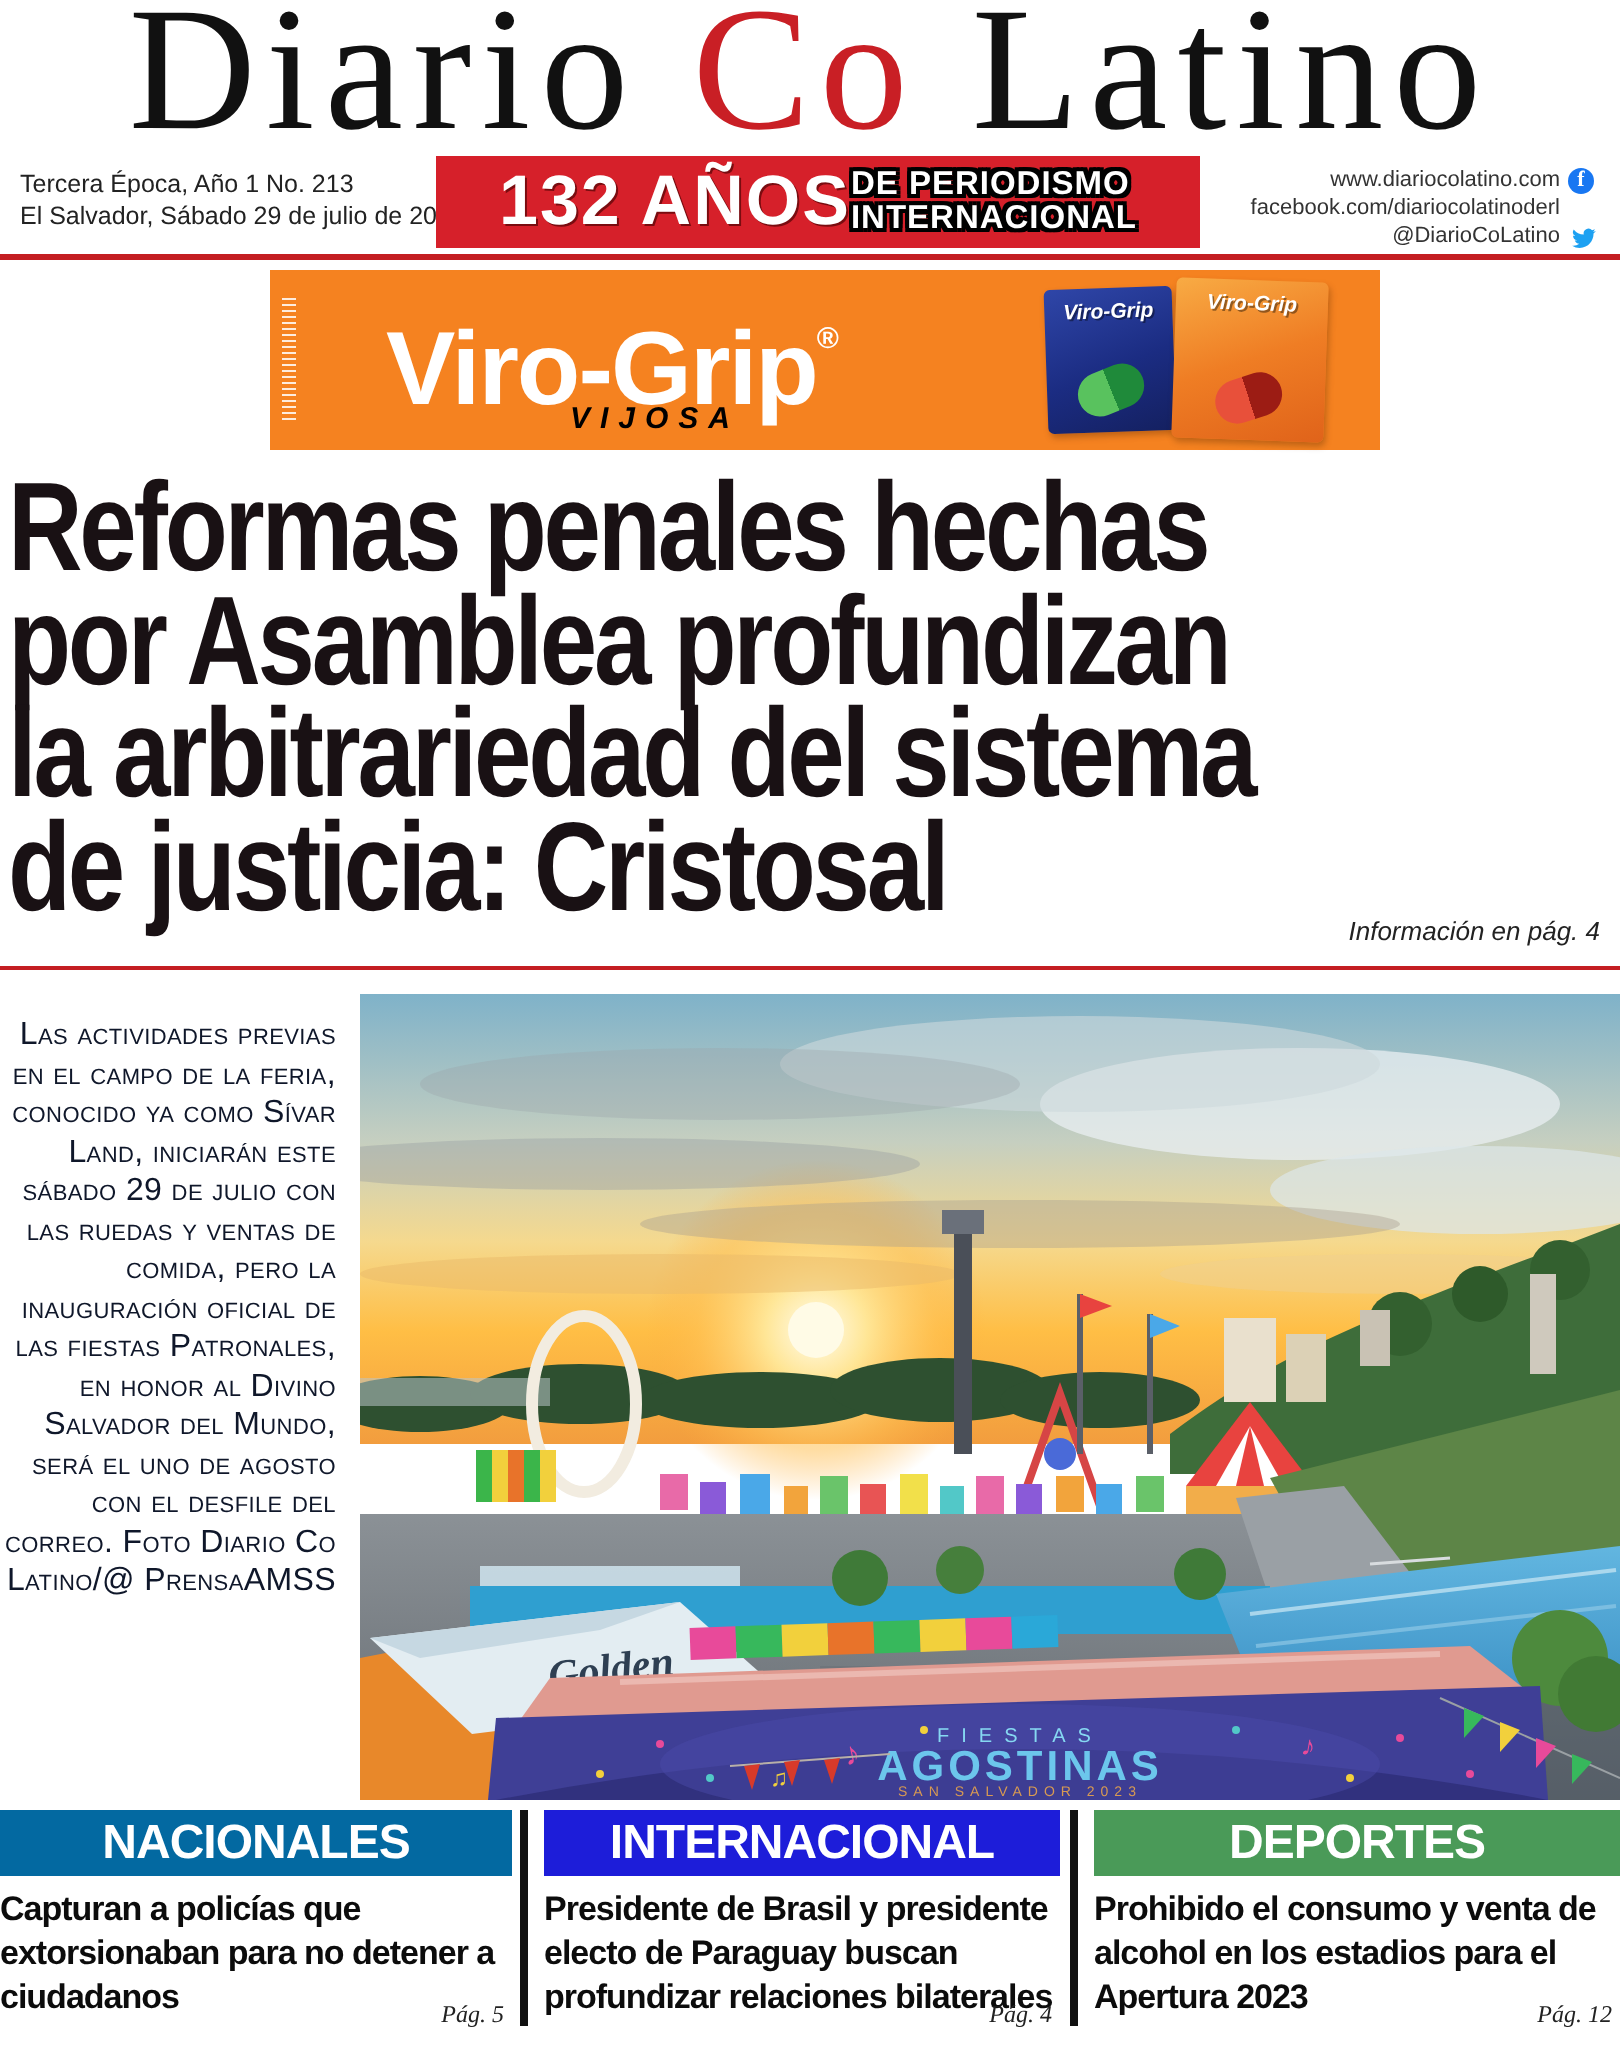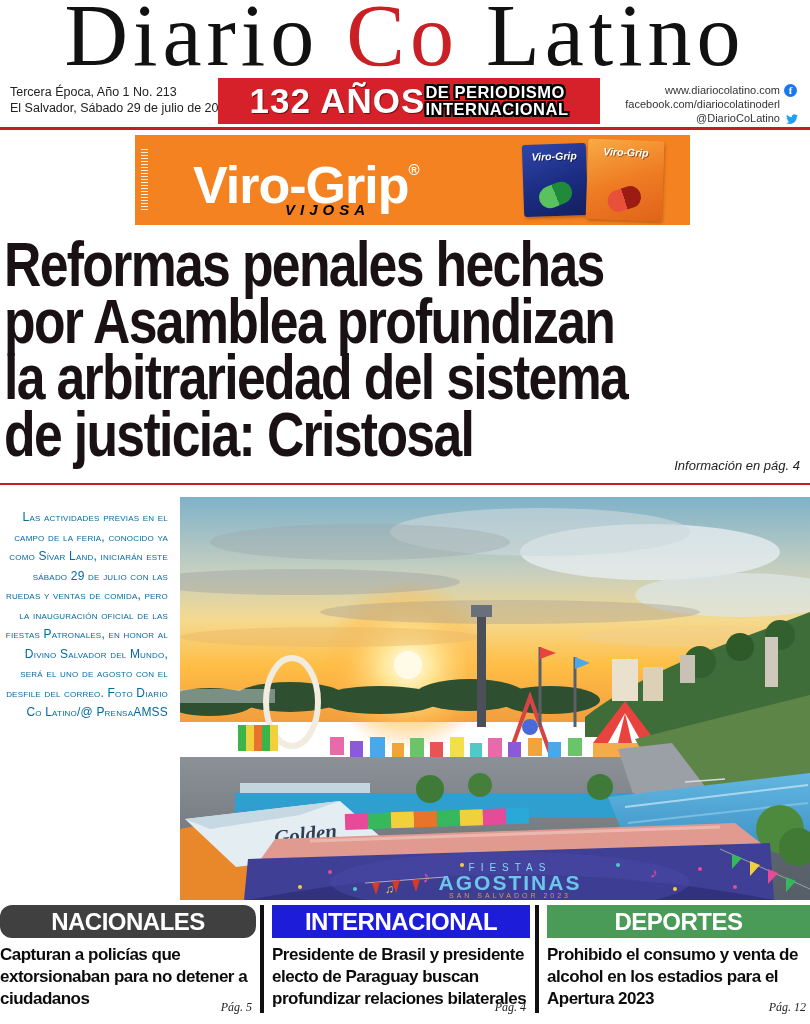--- a/index.html
+++ b/index.html
@@ -54,33 +54,33 @@
   .cap-red{background:linear-gradient(90deg,#e8503a 0 50%,#9c1c14 50% 100%);}
 
   
   .headline{position:absolute;top:236px;left:4px;width:806px;color:#191114;}
   .headline .hl-line{font-weight:bold;font-size:63px;line-height:56.5px;letter-spacing:-2px;
                      transform:scaleX(.82);transform-origin:left top;white-space:nowrap;}
   .kicker{position:absolute;top:458px;right:10px;font-size:13px;font-style:italic;color:#222;}
 
   
   .caption{position:absolute;top:508px;left:0;width:168px;padding-right:10px;text-align:right;
-           font-size:12px;line-height:19.5px;color:#0369a1;font-variant:small-caps;
+           font-size:16px;line-height:19.5px;color:#0f172a;font-variant:small-caps;
            letter-spacing:.2px;}
   .photo{position:absolute;top:497px;left:180px;width:630px;height:403px;}
   .photo svg{display:block;}
 
   
   .sec{position:absolute;top:905px;height:112px;}
   #sec0{left:0;width:256px;}
   #sec1{left:272px;width:258px;}
   #sec2{left:547px;width:263px;}
   .sec-head{height:33px;display:flex;align-items:center;justify-content:center;
             color:#fff;font-weight:bold;font-size:24px;letter-spacing:-.5px;}
-  #sec0 .sec-head{background:#404040;border-radius:12px;}
+  #sec0 .sec-head{background:#0369a1;}
   #sec1 .sec-head{background:#1d1dd9;}
   #sec2 .sec-head{background:#4a9a58;}
   .sec-story{margin-top:6px;font-weight:bold;font-size:17px;line-height:22px;color:#0c0c0c;
              letter-spacing:-.5px;}
   .sec-page{position:absolute;right:4px;bottom:2px;font-size:12px;font-style:italic;color:#222;font-family:Liberation Serif, serif;}
   .vdiv{position:absolute;top:905px;width:4px;height:108px;background:#111;}
   #vdiv0{left:260px;}
   #vdiv1{left:535px;}
 </style>
 </head>

